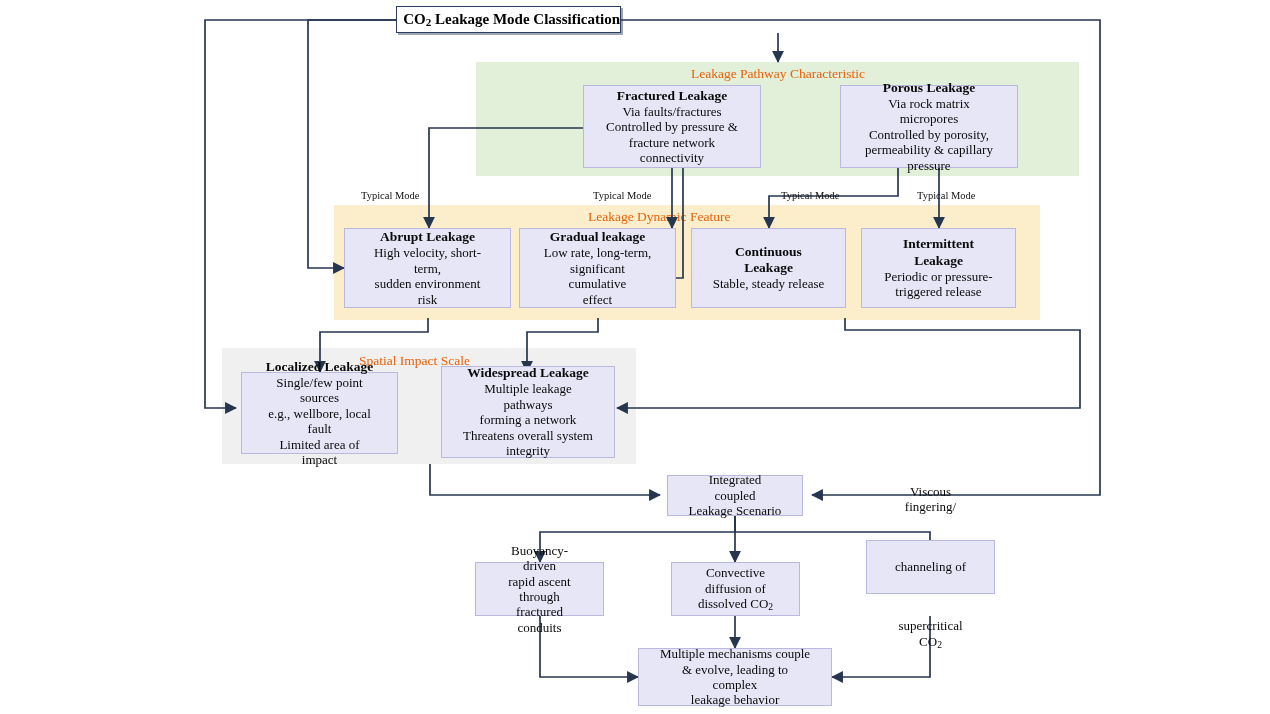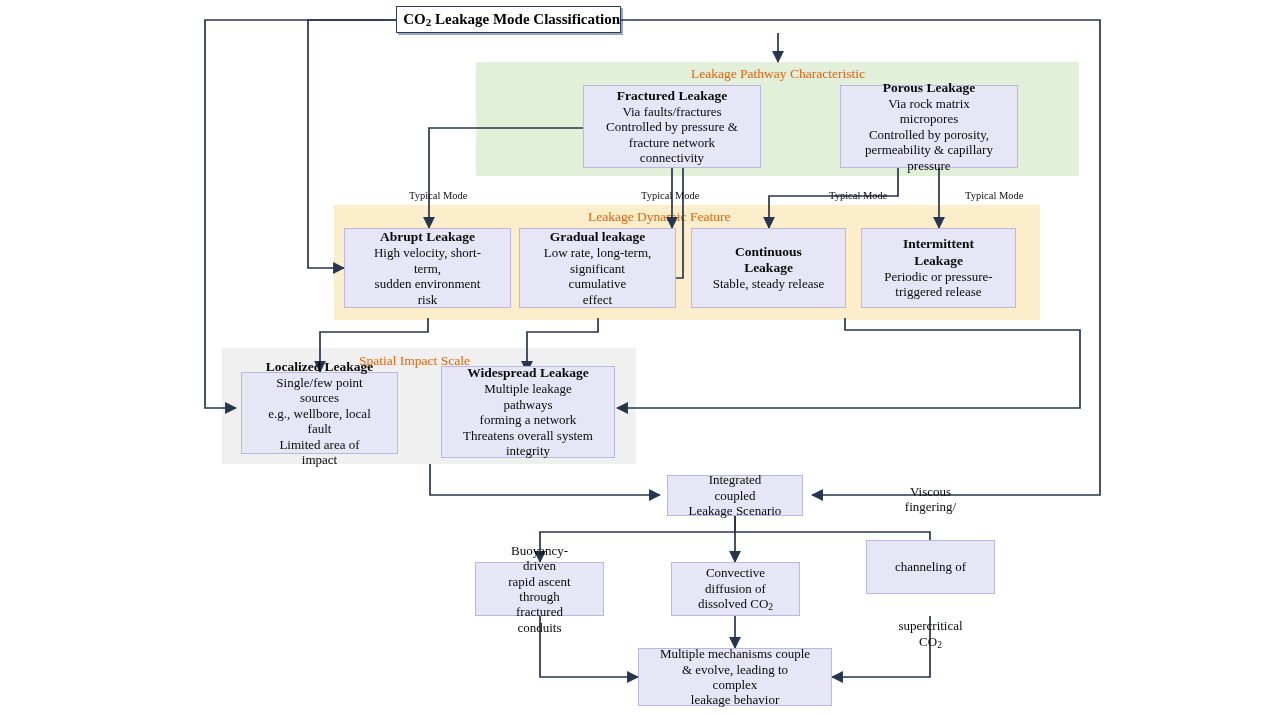--- a/index.html
+++ b/index.html
@@ -14,21 +14,21 @@
         display:flex;flex-direction:column;align-items:center;justify-content:center;
         text-align:center;font-family:"Liberation Serif",serif;font-size:13px;color:#0a0a0a;line-height:1.19;padding:2px 20px;}
   .node .ttl{font-weight:bold;font-size:13.5px;display:block;}
   .node .bdy{display:block;}
 
   .title-box{position:absolute;box-sizing:border-box;background:#ffffff;border:1px solid #2a3f5f;
         display:flex;align-items:center;justify-content:flex-end;text-align:center;
         font-family:"Liberation Serif",serif;font-weight:bold;font-size:15px;color:#000;
         box-shadow:2px 2px 0 rgba(40,55,85,.45);}
 
-  .tmode{position:absolute;font-family:"Liberation Serif",serif;font-size:10.5px;color:#111;white-space:nowrap;margin-left:48px;}
+  .tmode{position:absolute;font-family:"Liberation Serif",serif;font-size:10.5px;color:#111;white-space:nowrap;}
   sub{font-size:74%;vertical-align:-0.22em;}
 </style>
 </head>
 <body>
 
 <div id="canvas">
 
   <div class="band" style="left:476px;top:62px;width:603px;height:114px;background:#e2efd9;"></div>
   <div class="band" style="left:334px;top:205px;width:706px;height:115px;background:#fdeecb;"></div>
   <div class="band" style="left:222px;top:348px;width:414px;height:116px;background:#f0f0f0;"></div>

